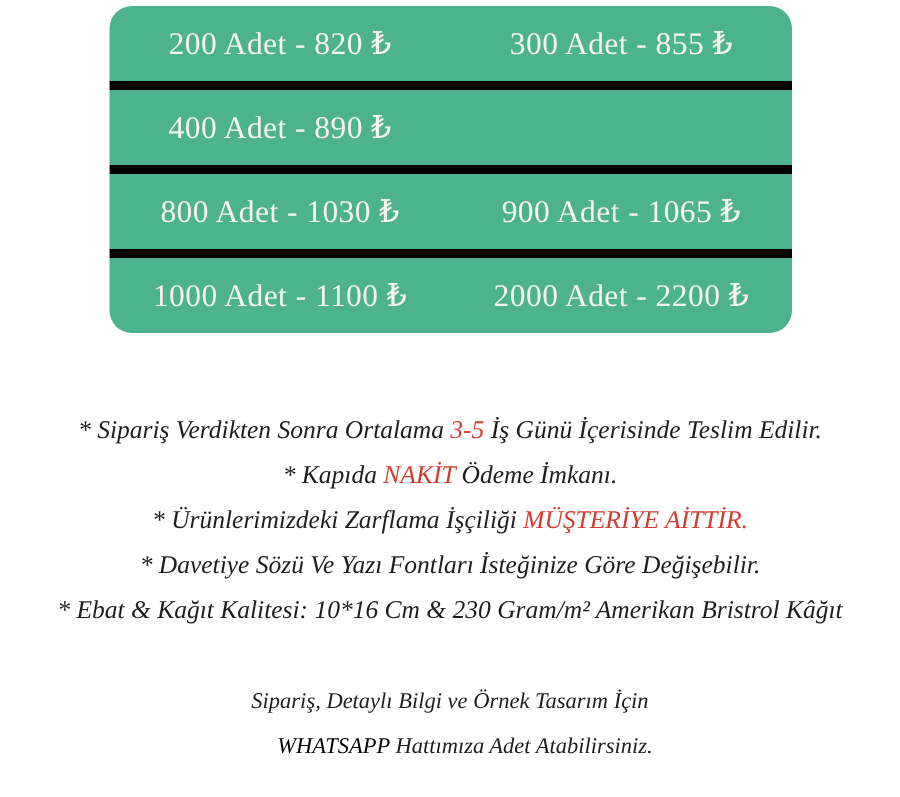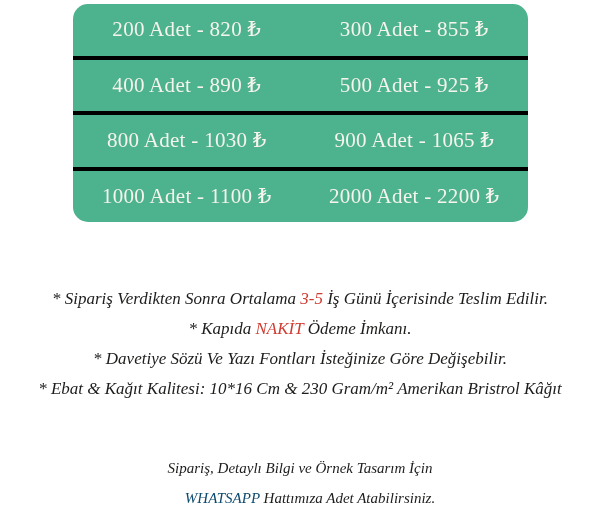--- a/index.html
+++ b/index.html
@@ -27,21 +27,21 @@
     border-radius: 15px;
     display: flex;
     flex-direction: column;
     overflow: hidden;
   }
   .price-row {
     flex: 1;
     display: flex;
   }
   .price-row + .price-row {
-    border-top: 4px solid #000000;
+    border-top: 6px solid #000000;
   }
   .price-cell {
     width: 50%;
     display: flex;
     align-items: center;
     justify-content: center;
     color: #f7f4ee;
     font-size: 21px;
     letter-spacing: 0.3px;
     white-space: nowrap;
@@ -52,25 +52,24 @@
     position: absolute;
     top: 272px;
     left: 0;
     width: 600px;
     text-align: center;
     color: #1d1d1b;
     font-style: italic;
     font-size: 17px;
     line-height: 30px;
     white-space: nowrap;
-    margin-top: 12px;
   }
   .note-line { height: 30px; }
   .red { color: #d13c32; }
-  .green { color: #0c4a6e; margin-left: 20px; }
+  .green { color: #000000; margin-left: 20px; }
 
   
   .footer {
     position: absolute;
     top: 453px;
     left: 0;
     width: 600px;
     text-align: center;
     color: #1d1d1b;
     font-style: italic;
@@ -85,35 +84,35 @@
 
 <div class="canvas">
 
   <div class="price-table">
     <div class="price-row">
         <div class="price-cell">200 Adet - 820 ₺</div>
         <div class="price-cell">300 Adet - 855 ₺</div>
       </div>
     <div class="price-row">
         <div class="price-cell">400 Adet - 890 ₺</div>
-        <div class="price-cell">500 Adet - 925 ₺</div>
       </div>
     <div class="price-row">
         <div class="price-cell">800 Adet - 1030 ₺</div>
         <div class="price-cell">900 Adet - 1065 ₺</div>
       </div>
     <div class="price-row">
         <div class="price-cell">1000 Adet - 1100 ₺</div>
         <div class="price-cell">2000 Adet - 2200 ₺</div>
       </div>
   </div>
 
   <div class="notes">
     <div class="note-line"><span>* Sipariş Verdikten Sonra Ortalama </span><span class="red">3-5</span><span> İş Günü İçerisinde Teslim Edilir.</span></div>
     <div class="note-line"><span>* Kapıda </span><span class="red">NAKİT</span><span> Ödeme İmkanı.</span></div>
+    <div class="note-line"><span>* Ürünlerimizdeki Zarflama İşçiliği </span><span class="red">MÜŞTERİYE AİTTİR.</span><span></span></div>
     <div class="note-line"><span>* Davetiye Sözü Ve Yazı Fontları İsteğinize Göre Değişebilir.</span></div>
     <div class="note-line"><span>* Ebat &amp; Kağıt Kalitesi: 10*16 Cm &amp; 230 Gram/m² Amerikan Bristrol Kâğıt</span></div>
   </div>
 
   <div class="footer">
     <div class="footer-line"><span>Sipariş, Detaylı Bilgi ve Örnek Tasarım İçin</span></div>
     <div class="footer-line"><span class="green">WHATSAPP</span><span> Hattımıza Adet Atabilirsiniz.</span></div>
   </div>
 
 </div>

